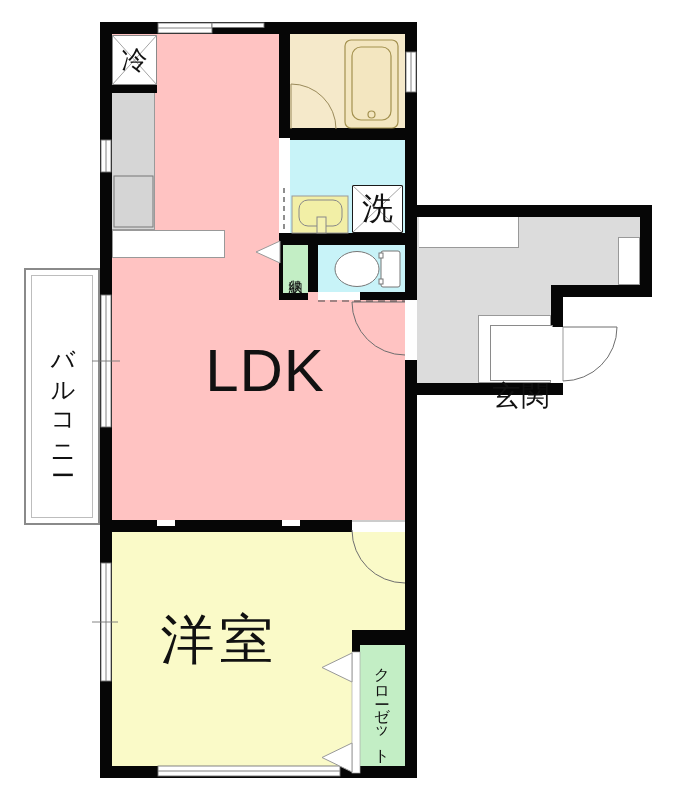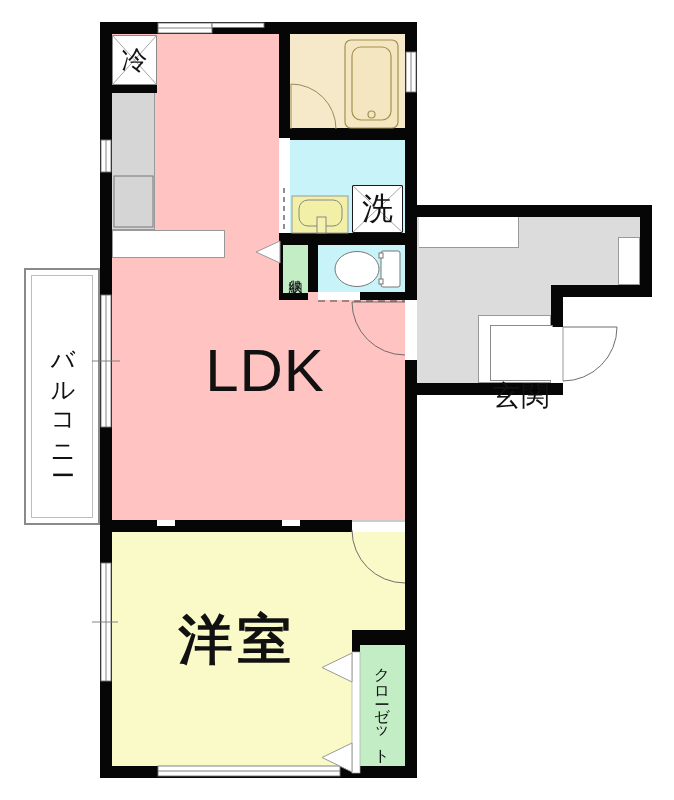--- a/index.html
+++ b/index.html
@@ -153,21 +153,21 @@
 
     <g fill="#fff" stroke="#999" stroke-width="1">
       <polygon points="280,241 280,263 256,252"></polygon>
       <rect x="352" y="652" width="8" height="121" stroke="#aaa" stroke-width="0.7"></rect>
       <polygon points="352,653 352,682 322,667.5"></polygon>
       <polygon points="352,743 352,772 322,757.5"></polygon>
     </g>
   </svg>
 
   <div class="label center" style="left:170px;top:330px;width:190px;height:80px;font-size:60px;font-weight:500;letter-spacing:1px;">LDK</div>
-  <div class="label center" style="left:145px;top:604px;width:185px;height:72px;font-size:54px;letter-spacing:5px;font-weight:bold;">洋室</div>
+  <div class="label center" style="left:127px;top:604px;width:185px;height:72px;font-size:54px;letter-spacing:5px;">洋室</div>
   <div class="label vlabel" style="left:45px;top:300px;width:36px;height:200px;font-size:24px;line-height:36px;letter-spacing:5px;">バルコニー</div>
   <div class="label" style="left:490px;top:325px;width:63px;height:56px;font-size:28px;line-height:56px;text-align:center;letter-spacing:1px;margin-top:43px;">玄関</div>
   <div class="label vlabel" style="left:283px;top:246px;width:25px;height:46px;font-size:14px;line-height:25px;">収納</div>
   <div class="label vlabel" style="left:360px;top:648px;width:45px;height:118px;font-size:15.5px;line-height:45px;letter-spacing:2px;">クローゼット</div>
   <div class="label" style="left:112px;top:35px;width:45px;height:50px;font-size:26px;line-height:50px;text-align:center;">冷</div>
   <div class="label" style="left:352px;top:185px;width:51px;height:48px;font-size:31px;line-height:48px;text-align:center;">洗</div>
 
 </div>
 
 </body></html>

